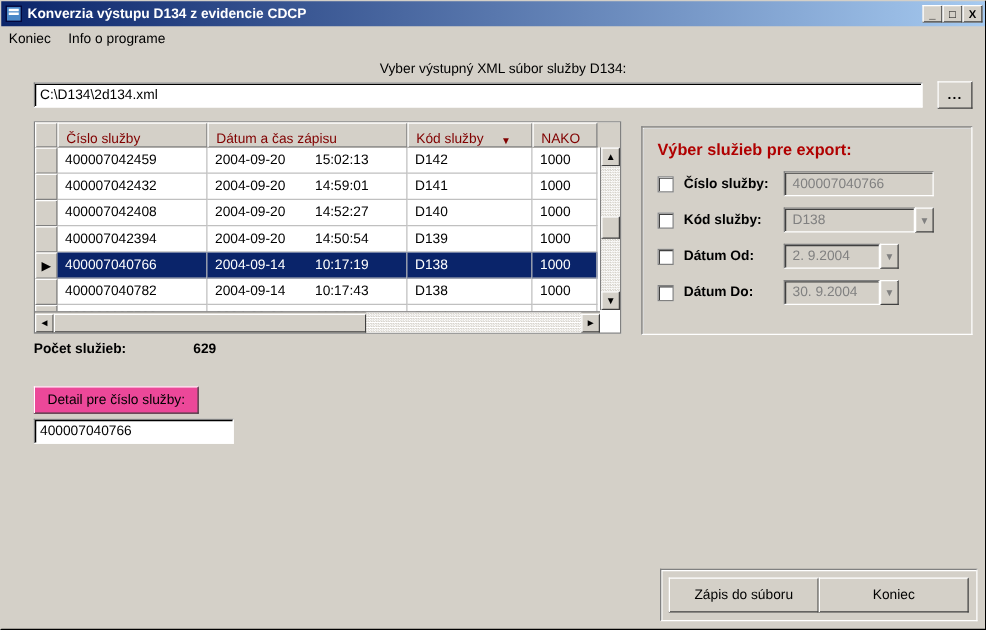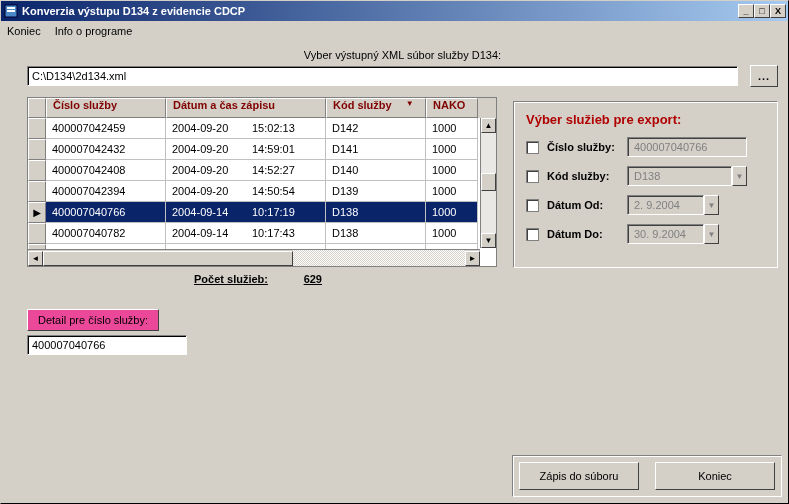--- a/index.html
+++ b/index.html
@@ -44,21 +44,21 @@
   .grid-wrap { width: 470px; }
   .grid {
     border:1px solid #808080; background:#fff;
     display:flex; flex-direction:column;
     height: 170px;
     position: relative;
   }
   .grid-header { display:flex; background:#d4d0c8; height:20px; flex-shrink:0;}
   .hcell {
     border:1px solid #fff; border-right-color:#808080; border-bottom-color:#808080;
-    display:flex; align-items:flex-start; padding: 0 6px; color:#800000; font-weight:bold;
+    display:flex; align-items:flex-end; padding: 0 6px; color:#800000; font-weight:normal;
     background:#d4d0c8;
   }
   .hcell.rowhead{width:18px;padding:0;flex-shrink:0;}
   .col-cislo{width:120px;}
   .col-datum{width:160px;}
   .col-kod{width:100px;gap:10px;}
   .col-nako{width:52px;}
   .grid-body{overflow:hidden;flex:1;}
   .grow{display:flex;height:21px;align-items:stretch;}
   .grow.selected .dcell{background:#0a246a;color:#fff;}
@@ -84,21 +84,21 @@
   }
   .sb-btn{
     width:15px;height:15px;background:#d4d0c8;
     border:1px solid #fff;border-right-color:#404040;border-bottom-color:#404040;
     display:flex;align-items:center;justify-content:center;font-size:8px;
     flex-shrink:0;
   }
   .sb-track{flex:1;background:repeating-conic-gradient(#d4d0c8 0% 25%, #fff 0% 50%) 50% / 2px 2px;}
   .v-scroll .sb-track{width:100%;}
   .h-scroll .sb-track{height:100%;}
-  .grid-footer{display:flex;justify-content:center;align-items:center;gap:4px;margin-top:6px;font-weight:bold;padding-right:8px;text-decoration:underline;}
+  .grid-footer{display:flex;justify-content:flex-start;align-items:center;gap:22px;margin-top:6px;font-weight:bold;padding-right:8px;}
   .grid-footer .label{font-weight:bold;}
   .grid-footer .val{width:50px;text-align:right;}
   .detail-btn{
     display:inline-block;padding:4px 10px;margin-top:24px;
     border:1px solid #fff;border-right-color:#404040;border-bottom-color:#404040;background:#ec4899;
   }
   .detail-input{width:160px;margin-top:4px;}
   .filter-panel{
     flex:1;
     border:1px solid #808080;border-right-color:#fff;border-bottom-color:#fff;
@@ -121,21 +121,21 @@
   .txtw{width:120px;}
   .combo{width:120px;display:flex;}
   .combo .disabled-box{flex:1;}
   .combo-btn{
     width:15px;height:20px;background:#d4d0c8;border:1px solid #fff;border-right-color:#404040;border-bottom-color:#404040;
     display:flex;align-items:center;justify-content:center;font-size:8px;color:#808080;
   }
   .datew{width:92px;display:flex;}
   .datew .disabled-box{flex:1;}
   .footer-bar{
-    position:absolute;right:6px;bottom:6px;display:flex;gap:16px;
+    position:absolute;right:6px;bottom:6px;display:flex;gap:0;
     border:1px solid #808080;border-right-color:#fff;border-bottom-color:#fff;
     box-shadow:inset 1px 1px 0 #fff;
     padding:6px;background:#d4d0c8;
   }
   .footer-btn{
     width:120px;height:28px;display:flex;align-items:center;justify-content:center;
     border:1px solid #fff;border-right-color:#404040;border-bottom-color:#404040;background:#d4d0c8;
   }
   .sort-ind{margin-left:4px;font-size:8px;color:#800000;}
   .v-thumb{

